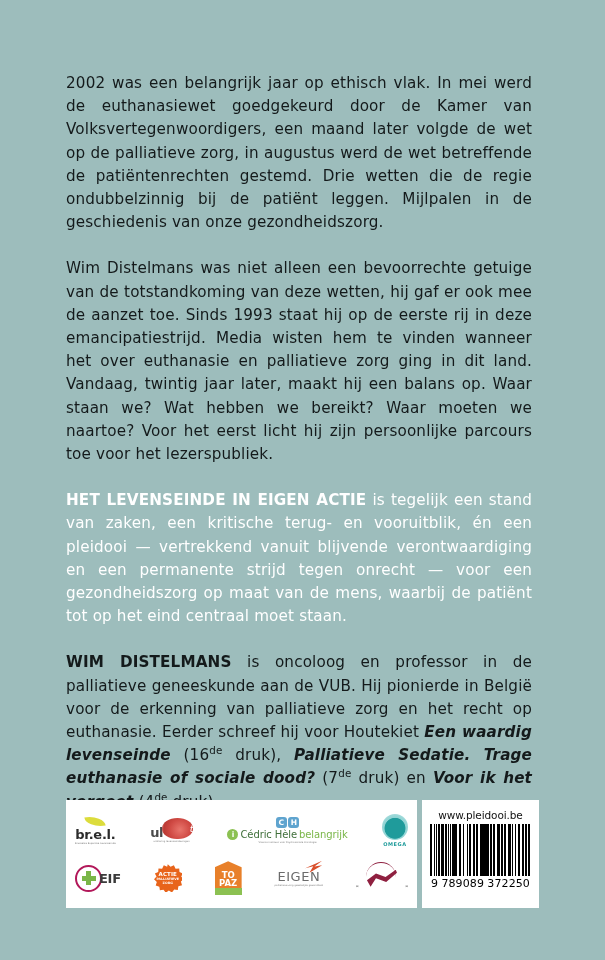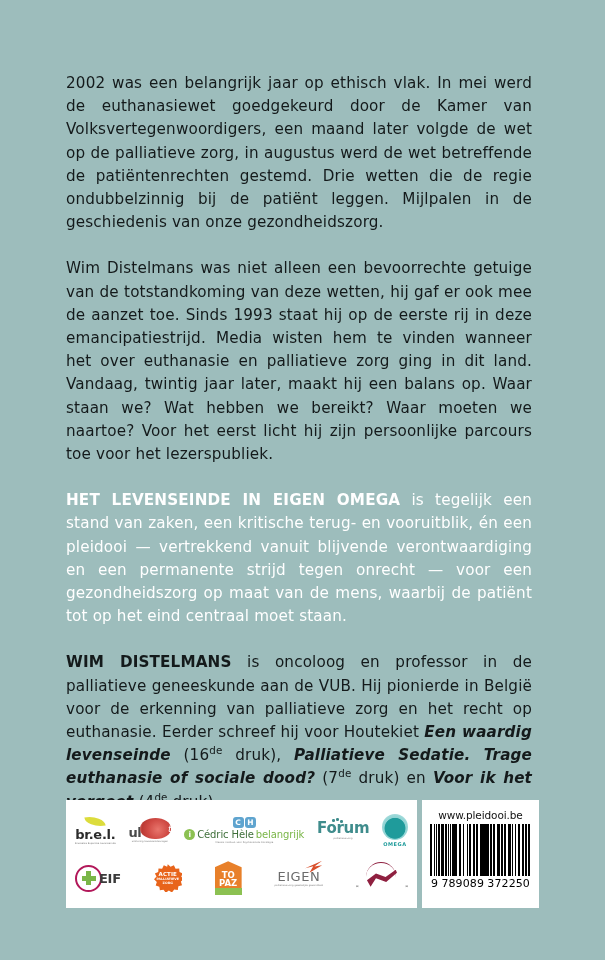--- a/index.html
+++ b/index.html
@@ -318,21 +318,21 @@
 <body>
 
 <div class="cover">
 
   <div class="blurb">
 
     <p class="para">2002 was een belangrijk jaar op ethisch vlak. In mei werd de euthanasiewet goedgekeurd door de Kamer van Volksvertegenwoordigers, een maand later volgde de wet op de palliatieve zorg, in augustus werd de wet betreffende de patiëntenrechten gestemd. Drie wetten die de regie ondubbelzinnig bij de patiënt leggen. Mijlpalen in de geschiedenis van onze gezondheidszorg.</p>
 
     <p class="para">Wim Distelmans was niet alleen een bevoorrechte getuige van de totstandkoming van deze wetten, hij gaf er ook mee de aanzet toe. Sinds 1993 staat hij op de eerste rij in deze emancipatiestrijd. Media wisten hem te vinden wanneer het over euthanasie en palliatieve zorg ging in dit land. Vandaag, twintig jaar later, maakt hij een balans op. Waar staan we? Wat hebben we bereikt? Waar moeten we naartoe? Voor het eerst licht hij zijn persoonlijke parcours toe voor het lezerspubliek.</p>
 
-    <p class="para para-white"><span class="b">HET LEVENSEINDE IN EIGEN OMEGA</span><span> is tegelijk een stand van zaken, een kritische terug- en vooruitblik, én een pleidooi — vertrekkend vanuit blijvende verontwaardiging en een permanente strijd tegen onrecht — voor een gezondheidszorg op maat van de mens, waarbij de patiënt tot op het eind centraal moet staan.</span></p>
+    <p class="para para-white"><span class="b">HET LEVENSEINDE IN EIGEN ACTIE</span><span> is tegelijk een stand van zaken, een kritische terug- en vooruitblik, én een pleidooi — vertrekkend vanuit blijvende verontwaardiging en een permanente strijd tegen onrecht — voor een gezondheidszorg op maat van de mens, waarbij de patiënt tot op het eind centraal moet staan.</span></p>
 
     <p class="para"><span class="b">WIM DISTELMANS</span><span> is oncoloog en professor in de palliatieve geneeskunde aan de VUB. Hij pionierde in België voor de erkenning van palliatieve zorg en het recht op euthanasie. Eerder schreef hij voor Houtekiet </span><span class="bi">Een waardig levenseinde</span><span> (16</span><span class="sup">de</span><span> druk), </span><span class="bi">Palliatieve Sedatie. Trage euthanasie of sociale dood?</span><span> (7</span><span class="sup">de</span><span> druk) en </span><span class="bi">Voor ik het vergeet</span><span> (4</span><span class="sup">de</span><span> druk).</span></p>
 
   </div>
 
   <div class="bottom-strip">
 
     <div class="logo-box">
 
       <div class="logo-row">
@@ -359,31 +359,20 @@
             <span class="chi-circ chi-h">H</span>
           </div>
           <div class="chi-mid">
             <span class="chi-circ chi-i">i</span>
             <span class="chi-name">Cédric Hèle</span>
             <span class="chi-name chi-inst">belangrijk</span>
           </div>
           <div class="logo-sub">Vlaams instituut voor Psychosociale Oncologie</div>
         </div>
 
-        <div class="logo">
-          <div class="forum-word">
-            <span>Forum</span>
-            <span class="forum-dots">
-              <i style="left:0;top:0"></i>
-                <i style="left:4px;top:-1px"></i>
-                <i style="left:8px;top:1px"></i>
-            </span>
-          </div>
-          <div class="logo-sub">palliatieve zorg</div>
-        </div>
 
         <div class="logo">
           <div class="omega-sym"></div>
           <div class="omega-word">OMEGA</div>
         </div>
 
       </div>
 
       <div class="logo-row">
 

